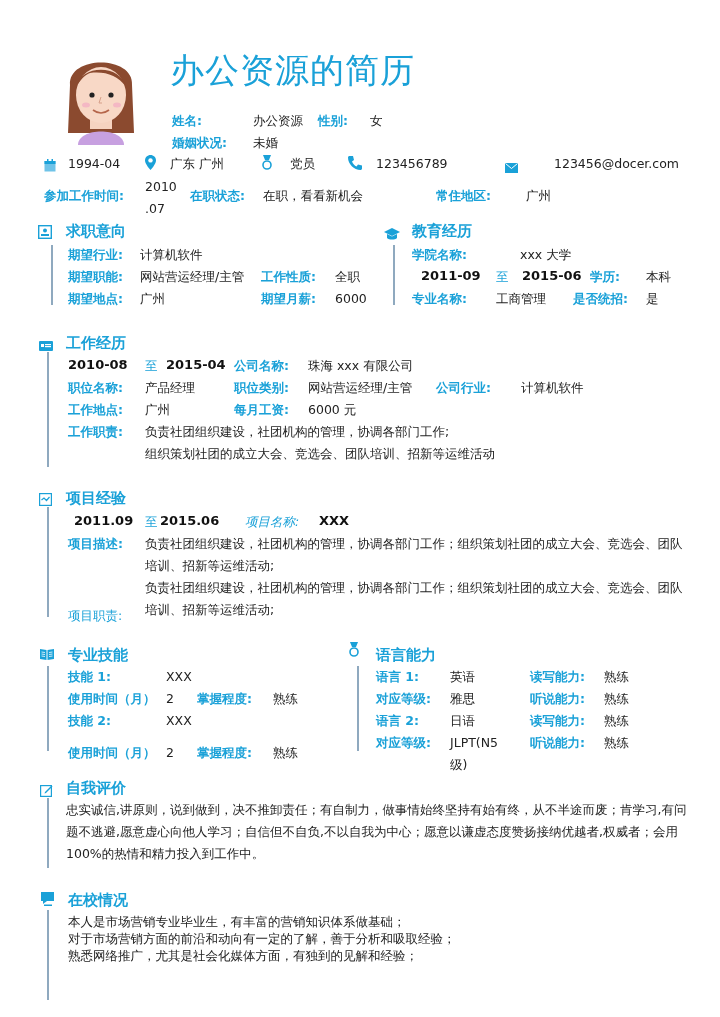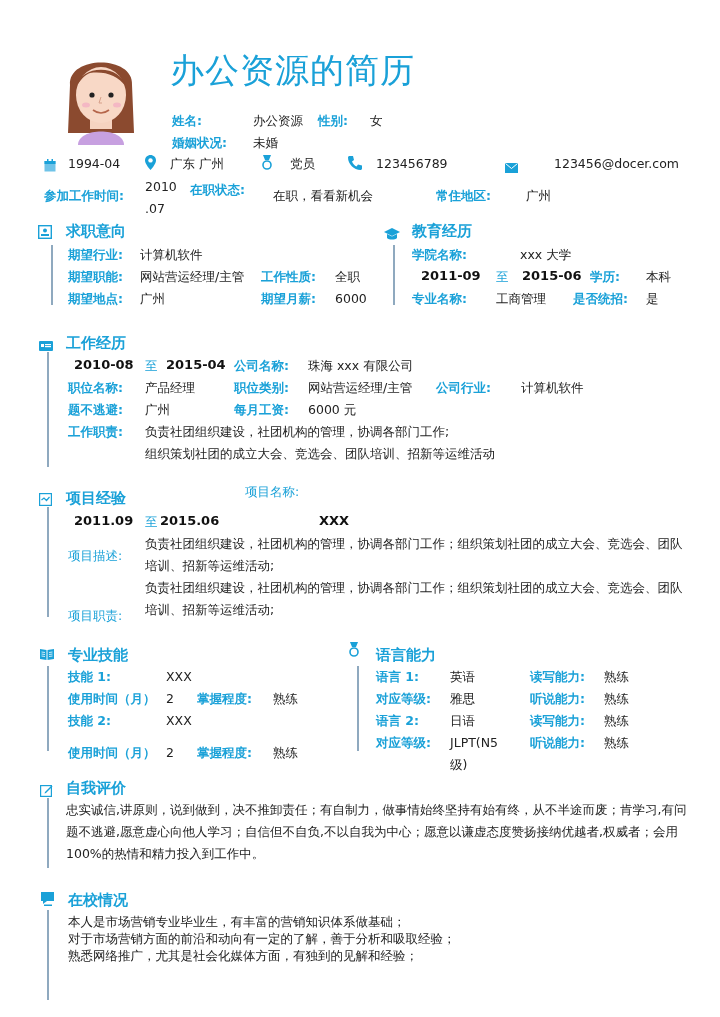--- a/index.html
+++ b/index.html
@@ -76,22 +76,22 @@
   <svg width="13" height="10" viewBox="0 0 13 10">
       <rect x="0" y="0" width="13" height="10" fill="#1aa1d8"></rect>
       <path d="M0.5 0.5 L6.5 5.5 L12.5 0.5" stroke="#fff" stroke-width="1" fill="none"></path>
     </svg>
 </span>
 <div class="abs val" style="left:554px;top:156px;">123456@docer.com</div>
 
 <div class="abs lbl" style="left:44px;top:188px;">参加工作时间:</div>
 <div class="abs val" style="left:145px;top:179px;">2010</div>
 <div class="abs val" style="left:145px;top:201px;">.07</div>
-<div class="abs lbl" style="left:190px;top:182px;">在职状态:</div>
-<div class="abs val" style="left:273px;top:188px;">在职，看看新机会</div>
+<div class="abs lbl" style="left:190px;top:188px;">在职状态:</div>
+<div class="abs val" style="left:263px;top:188px;">在职，看看新机会</div>
 <div class="abs lbl" style="left:436px;top:188px;">常住地区:</div>
 <div class="abs val" style="left:526px;top:188px;">广州</div>
 
 <span class="icon" style="left:38px;top:224px;">
   <svg width="14" height="14" viewBox="0 0 14 14">
       <rect x="0.7" y="0.7" width="12.6" height="12.6" fill="none" stroke="#1aa1d8" stroke-width="1.4"></rect>
       <circle cx="7" cy="5.5" r="2" fill="#1aa1d8"></circle>
       <rect x="3" y="9" width="8" height="2" fill="#1aa1d8"></rect>
     </svg>
 </span>
@@ -131,53 +131,53 @@
 <span class="icon" style="left:39px;top:336px;">
   <svg width="14" height="11" viewBox="0 0 14 11">
       <rect x="0" y="1" width="14" height="10" rx="1" fill="#1aa1d8"></rect>
       <rect x="2" y="4" width="3" height="3" fill="#fff"></rect>
       <rect x="6" y="4" width="6" height="1.2" fill="#fff"></rect>
       <rect x="6" y="6" width="6" height="1.2" fill="#fff"></rect>
     </svg>
 </span>
 <div class="abs sec-title" style="left:66px;top:334px;">工作经历</div>
 <div class="vline" style="left:47px;top:352px;height:115px;"></div>
-<div class="abs bold" style="left:74px;top:357px;">2010-08</div>
+<div class="abs bold" style="left:68px;top:357px;">2010-08</div>
 <div class="abs lbl" style="left:145px;top:358px;font-weight:normal;">至</div>
 <div class="abs bold" style="left:166px;top:357px;">2015-04</div>
 <div class="abs lbl" style="left:234px;top:358px;">公司名称:</div>
 <div class="abs val" style="left:308px;top:358px;">珠海 xxx 有限公司</div>
 <div class="abs lbl" style="left:68px;top:380px;">职位名称:</div>
 <div class="abs val" style="left:145px;top:380px;">产品经理</div>
 <div class="abs lbl" style="left:234px;top:380px;">职位类别:</div>
 <div class="abs val" style="left:308px;top:380px;">网站营运经理/主管</div>
 <div class="abs lbl" style="left:436px;top:380px;">公司行业:</div>
 <div class="abs val" style="left:521px;top:380px;">计算机软件</div>
-<div class="abs lbl" style="left:68px;top:402px;">题不逃避:</div>
+<div class="abs lbl" style="left:68px;top:402px;">工作地点:</div>
 <div class="abs val" style="left:145px;top:402px;">广州</div>
 <div class="abs lbl" style="left:234px;top:402px;">每月工资:</div>
 <div class="abs val" style="left:308px;top:402px;">6000 元</div>
 <div class="abs lbl" style="left:68px;top:424px;">工作职责:</div>
 <div class="abs val" style="left:145px;top:424px;">负责社团组织建设，社团机构的管理，协调各部门工作;</div>
 <div class="abs val" style="left:145px;top:446px;">组织策划社团的成立大会、竞选会、团队培训、招新等运维活动</div>
 
 <span class="icon" style="left:39px;top:491px;">
   <svg width="13" height="13" viewBox="0 0 13 13">
       <rect x="0.6" y="0.6" width="11.8" height="11.8" fill="none" stroke="#1aa1d8" stroke-width="1.2"></rect>
       <path d="M2.5 7 L5 5 L7.5 7.5 L10.5 4" stroke="#1aa1d8" stroke-width="1.2" fill="none"></path>
     </svg>
 </span>
 <div class="abs sec-title" style="left:66px;top:489px;">项目经验</div>
 <div class="vline" style="left:47px;top:507px;height:110px;"></div>
 <div class="abs bold" style="left:74px;top:513px;">2011.09</div>
 <div class="abs lbl" style="left:145px;top:514px;font-weight:normal;">至</div>
 <div class="abs bold" style="left:160px;top:513px;">2015.06</div>
-<div class="abs lbl" style="left:245px;top:484px;font-weight:normal;">项目名称:</div>
+<div class="abs lbl" style="left:245px;top:514px;font-weight:normal;font-style:italic;">项目名称:</div>
 <div class="abs bold" style="left:319px;top:513px;">XXX</div>
-<div class="abs lbl" style="left:68px;top:548px;font-weight:normal;">项目描述:</div>
+<div class="abs lbl" style="left:68px;top:536px;font-weight:bold;">项目描述:</div>
 <div class="abs val" style="left:145px;top:536px;">负责社团组织建设，社团机构的管理，协调各部门工作；组织策划社团的成立大会、竞选会、团队</div>
 <div class="abs val" style="left:145px;top:558px;">培训、招新等运维活动;</div>
 <div class="abs lbl" style="left:68px;top:608px;font-weight:normal;">项目职责:</div>
 <div class="abs val" style="left:145px;top:580px;">负责社团组织建设，社团机构的管理，协调各部门工作；组织策划社团的成立大会、竞选会、团队</div>
 <div class="abs val" style="left:145px;top:602px;">培训、招新等运维活动;</div>
 
 <span class="icon" style="left:40px;top:645px;">
   <svg width="14" height="12" viewBox="0 0 14 12">
       <path d="M0 1 L6.5 2 L6.5 12 L0 11 Z" fill="#1aa1d8"></path>
       <path d="M14 1 L7.5 2 L7.5 12 L14 11 Z" fill="#1aa1d8"></path>

